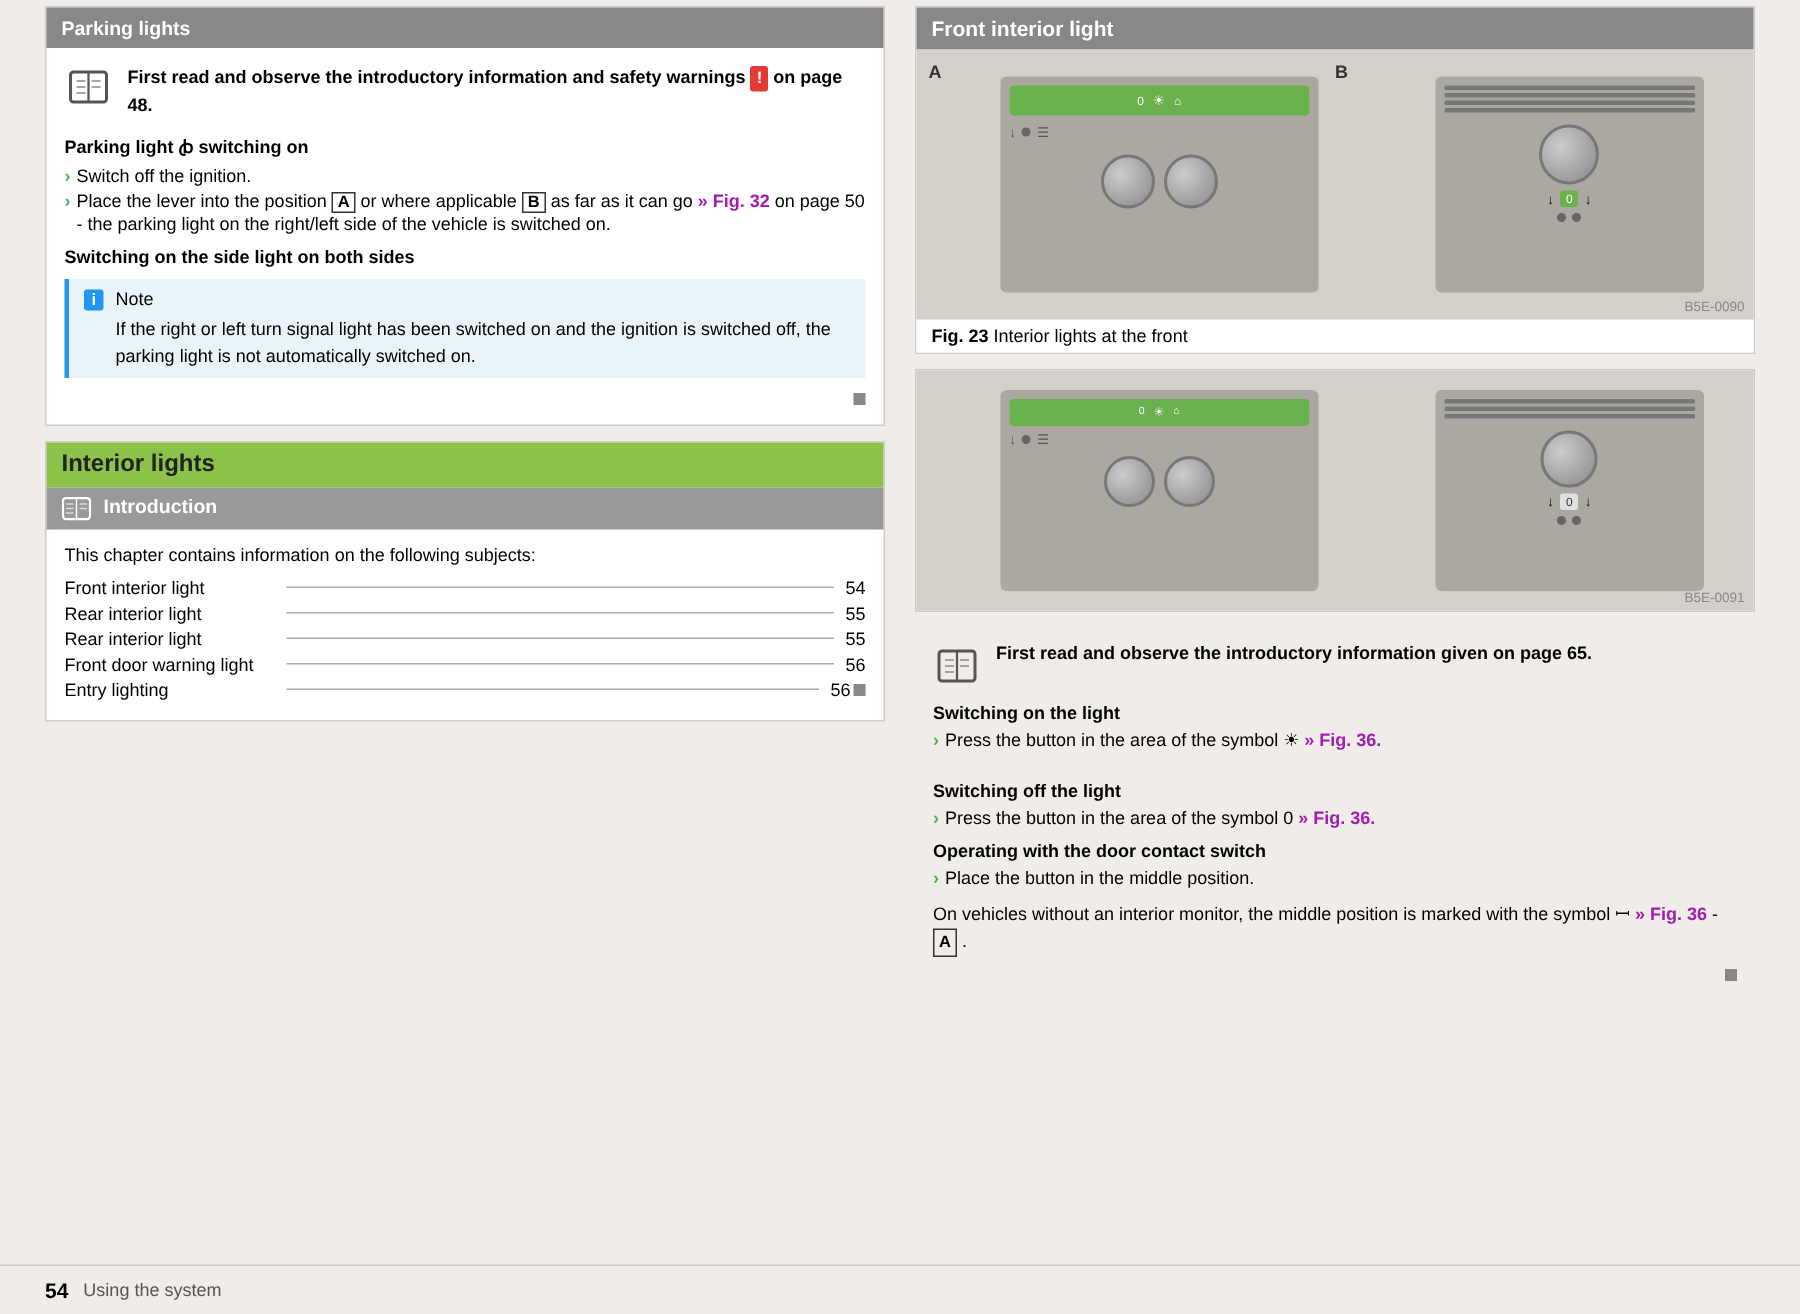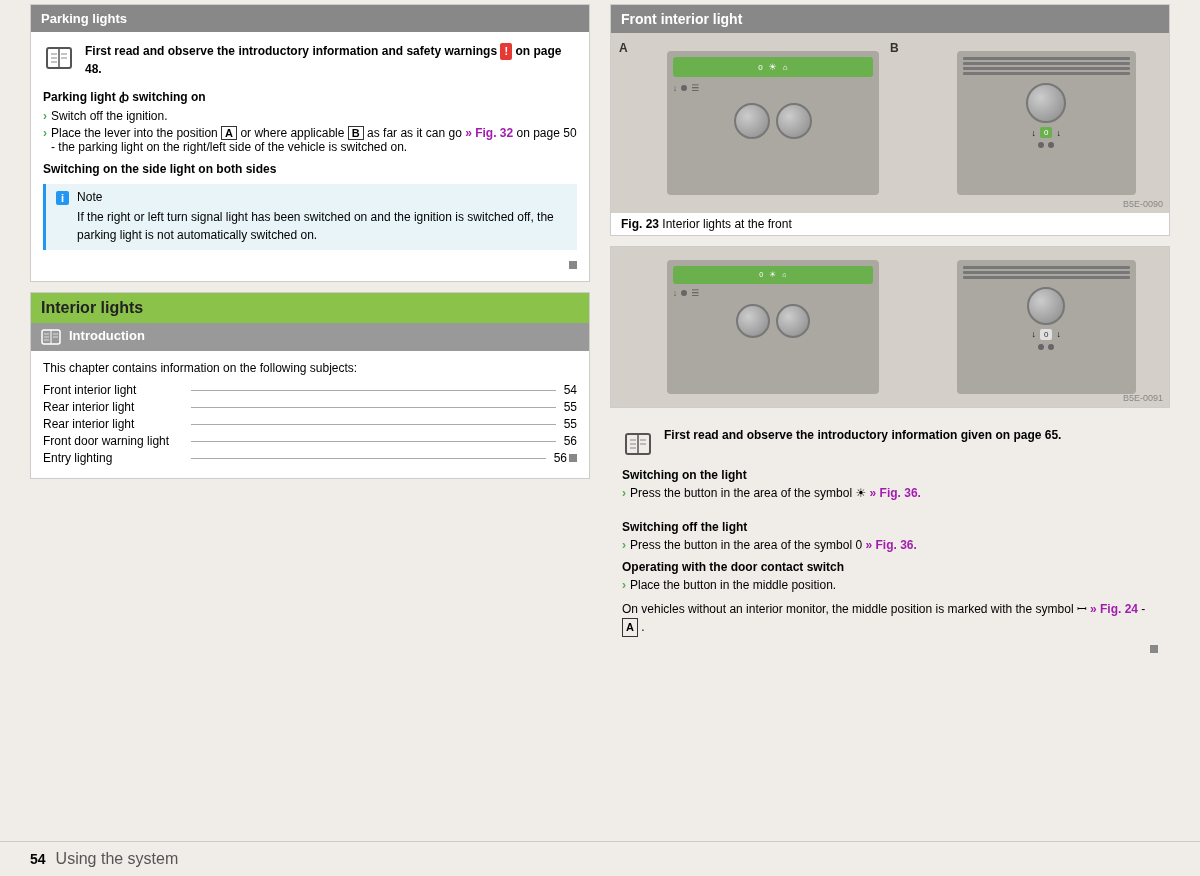--- a/index.html
+++ b/index.html
@@ -217,21 +217,21 @@
       align-items: center;
       gap: 10px;
       border-top: 1px solid #ccc;
       background: #f0ede8;
     }
     .page-num {
       font-weight: bold;
       font-size: 14px;
     }
     .footer-text {
-      font-size: 16px;
+      font-size: 12px;
       color: #555;
     }
     
     .bse-label {
       position: absolute;
       bottom: 4px;
       right: 6px;
       font-size: 9px;
       color: #888;
     }
@@ -460,21 +460,21 @@
       <div class="sub-heading">Switching on the light</div>
       <div class="arrow-item">Press the button in the area of the symbol ☀ <span class="green-link">» Fig. 36.</span></div>
 
       <div class="sub-heading" style="margin-top:20px;">Switching off the light</div>
       <div class="arrow-item">Press the button in the area of the symbol 0 <span class="green-link">» Fig. 36.</span></div>
 
       <div class="sub-heading" style="margin-top:8px;">Operating with the door contact switch</div>
       <div class="arrow-item">Place the button in the middle position.</div>
 
       <p style="font-size:12px; margin-top:8px; line-height:1.5;">
-        On vehicles without an interior monitor, the middle position is marked with the symbol ꟷ <span class="green-link">» Fig. 24</span> - <span class="box-label">A</span> .
+        On vehicles without an interior monitor, the middle position is marked with the symbol ꟷ <span class="green-link">» Fig. 36</span> - <span class="box-label">A</span> .
       </p>
       <div style="text-align:right; margin-top:4px;">
         <span style="display:inline-block; width:8px; height:8px; background:#888;"></span>
       </div>
     </div>
   </div>
 </div>
 
 <div class="page-footer">
   <span class="page-num">54</span>

